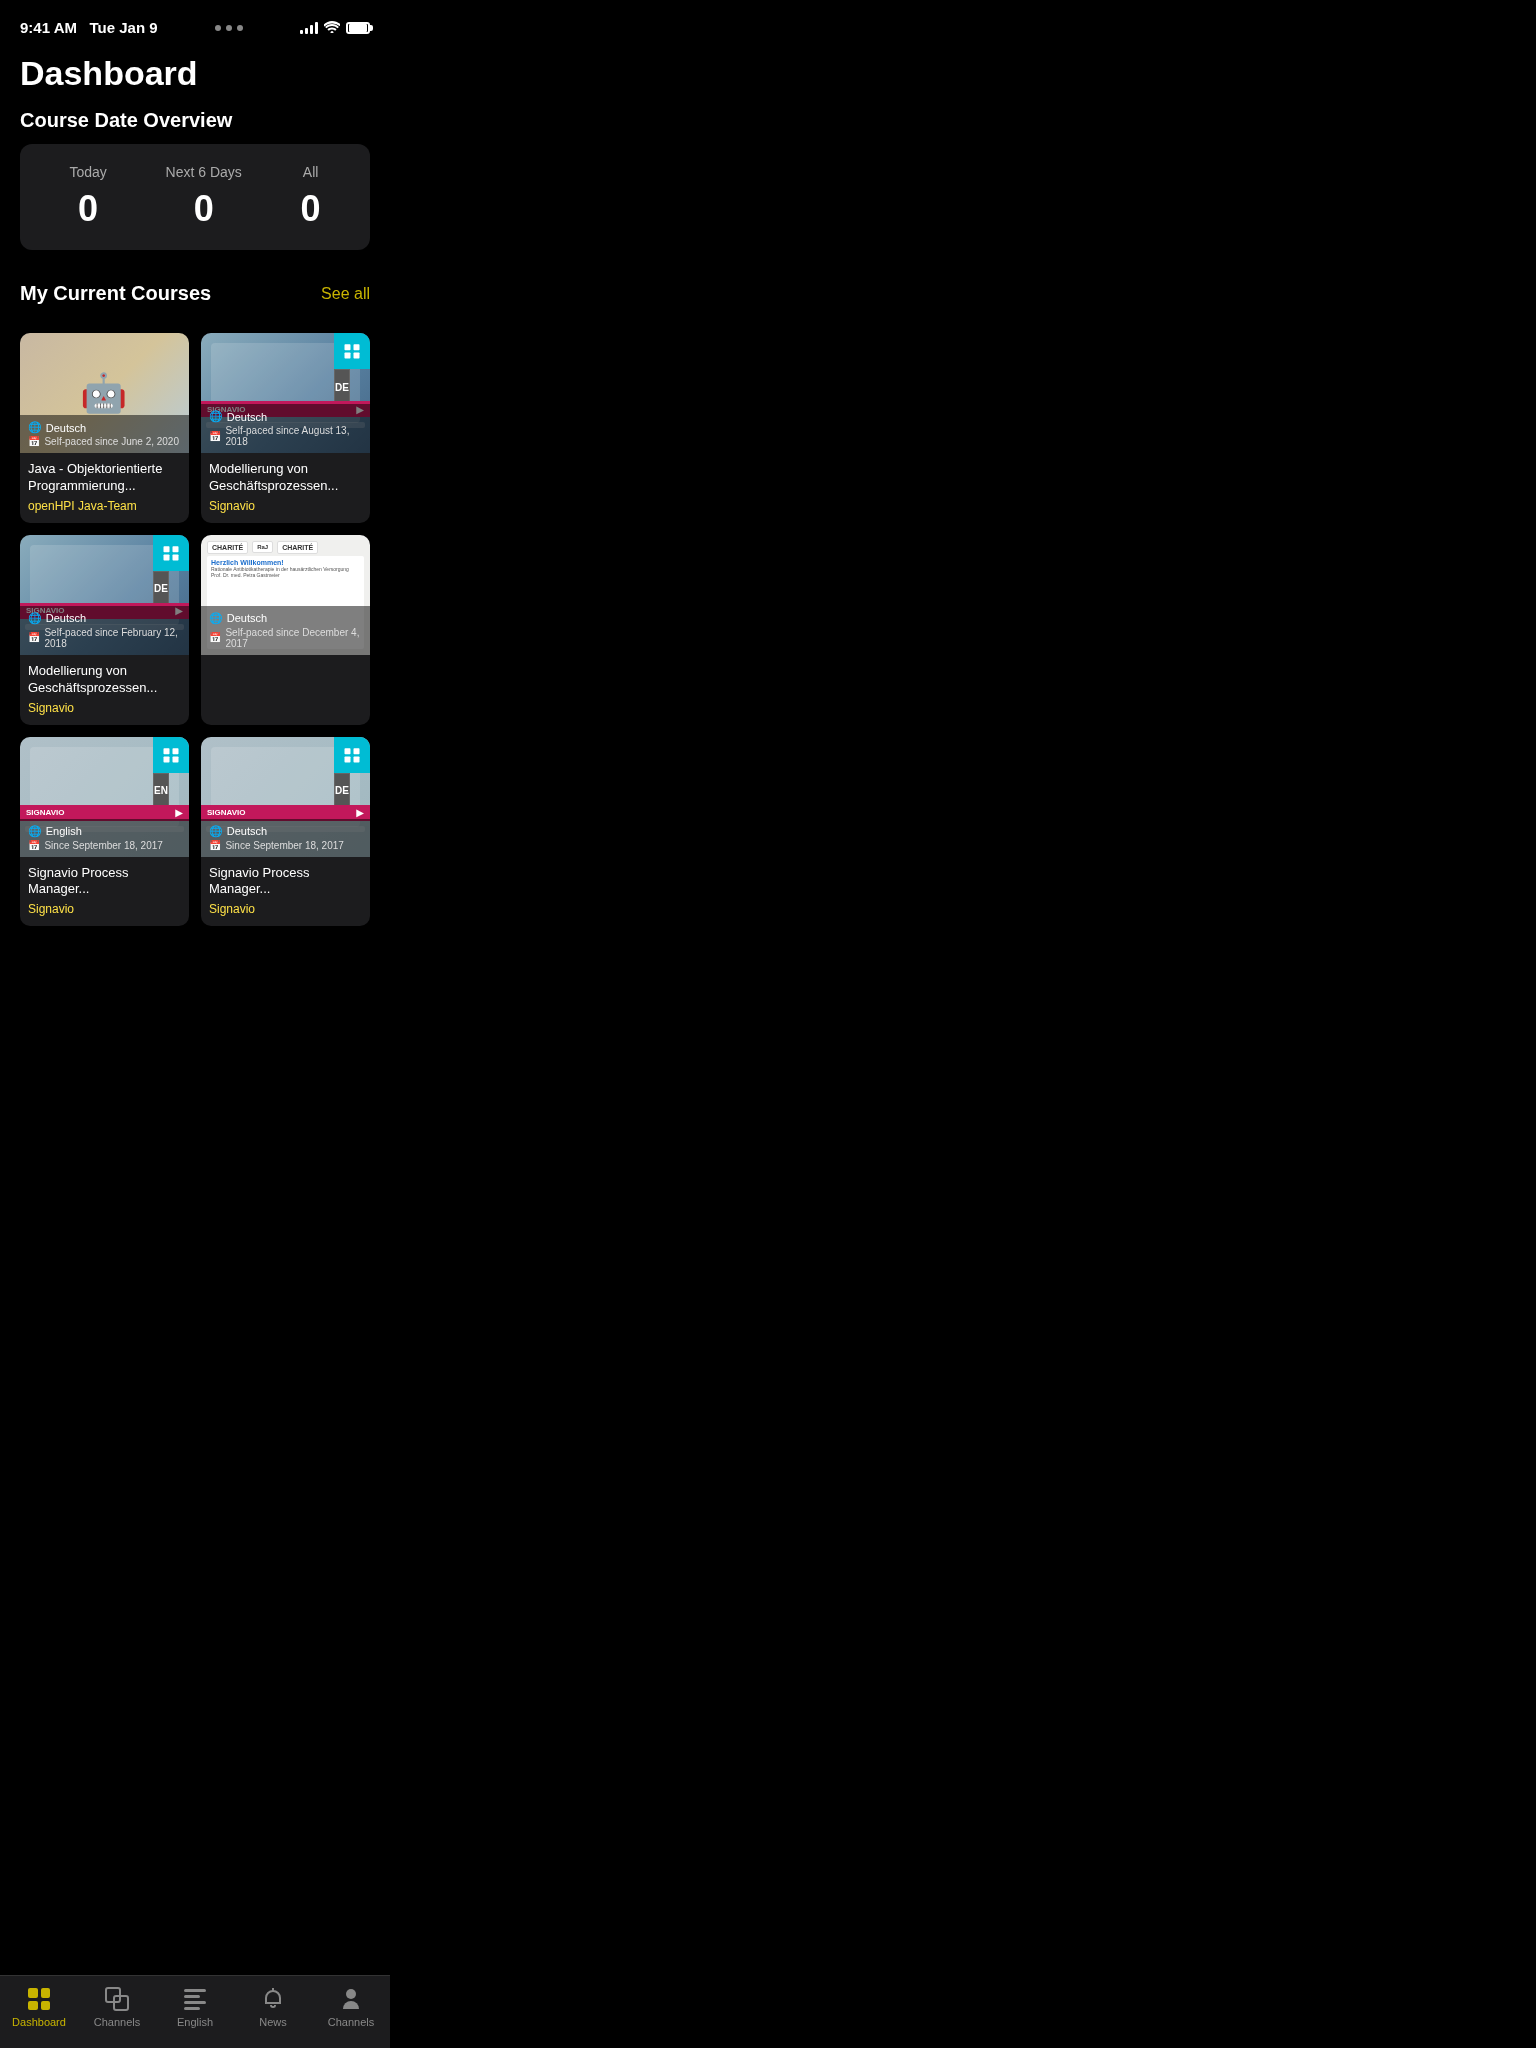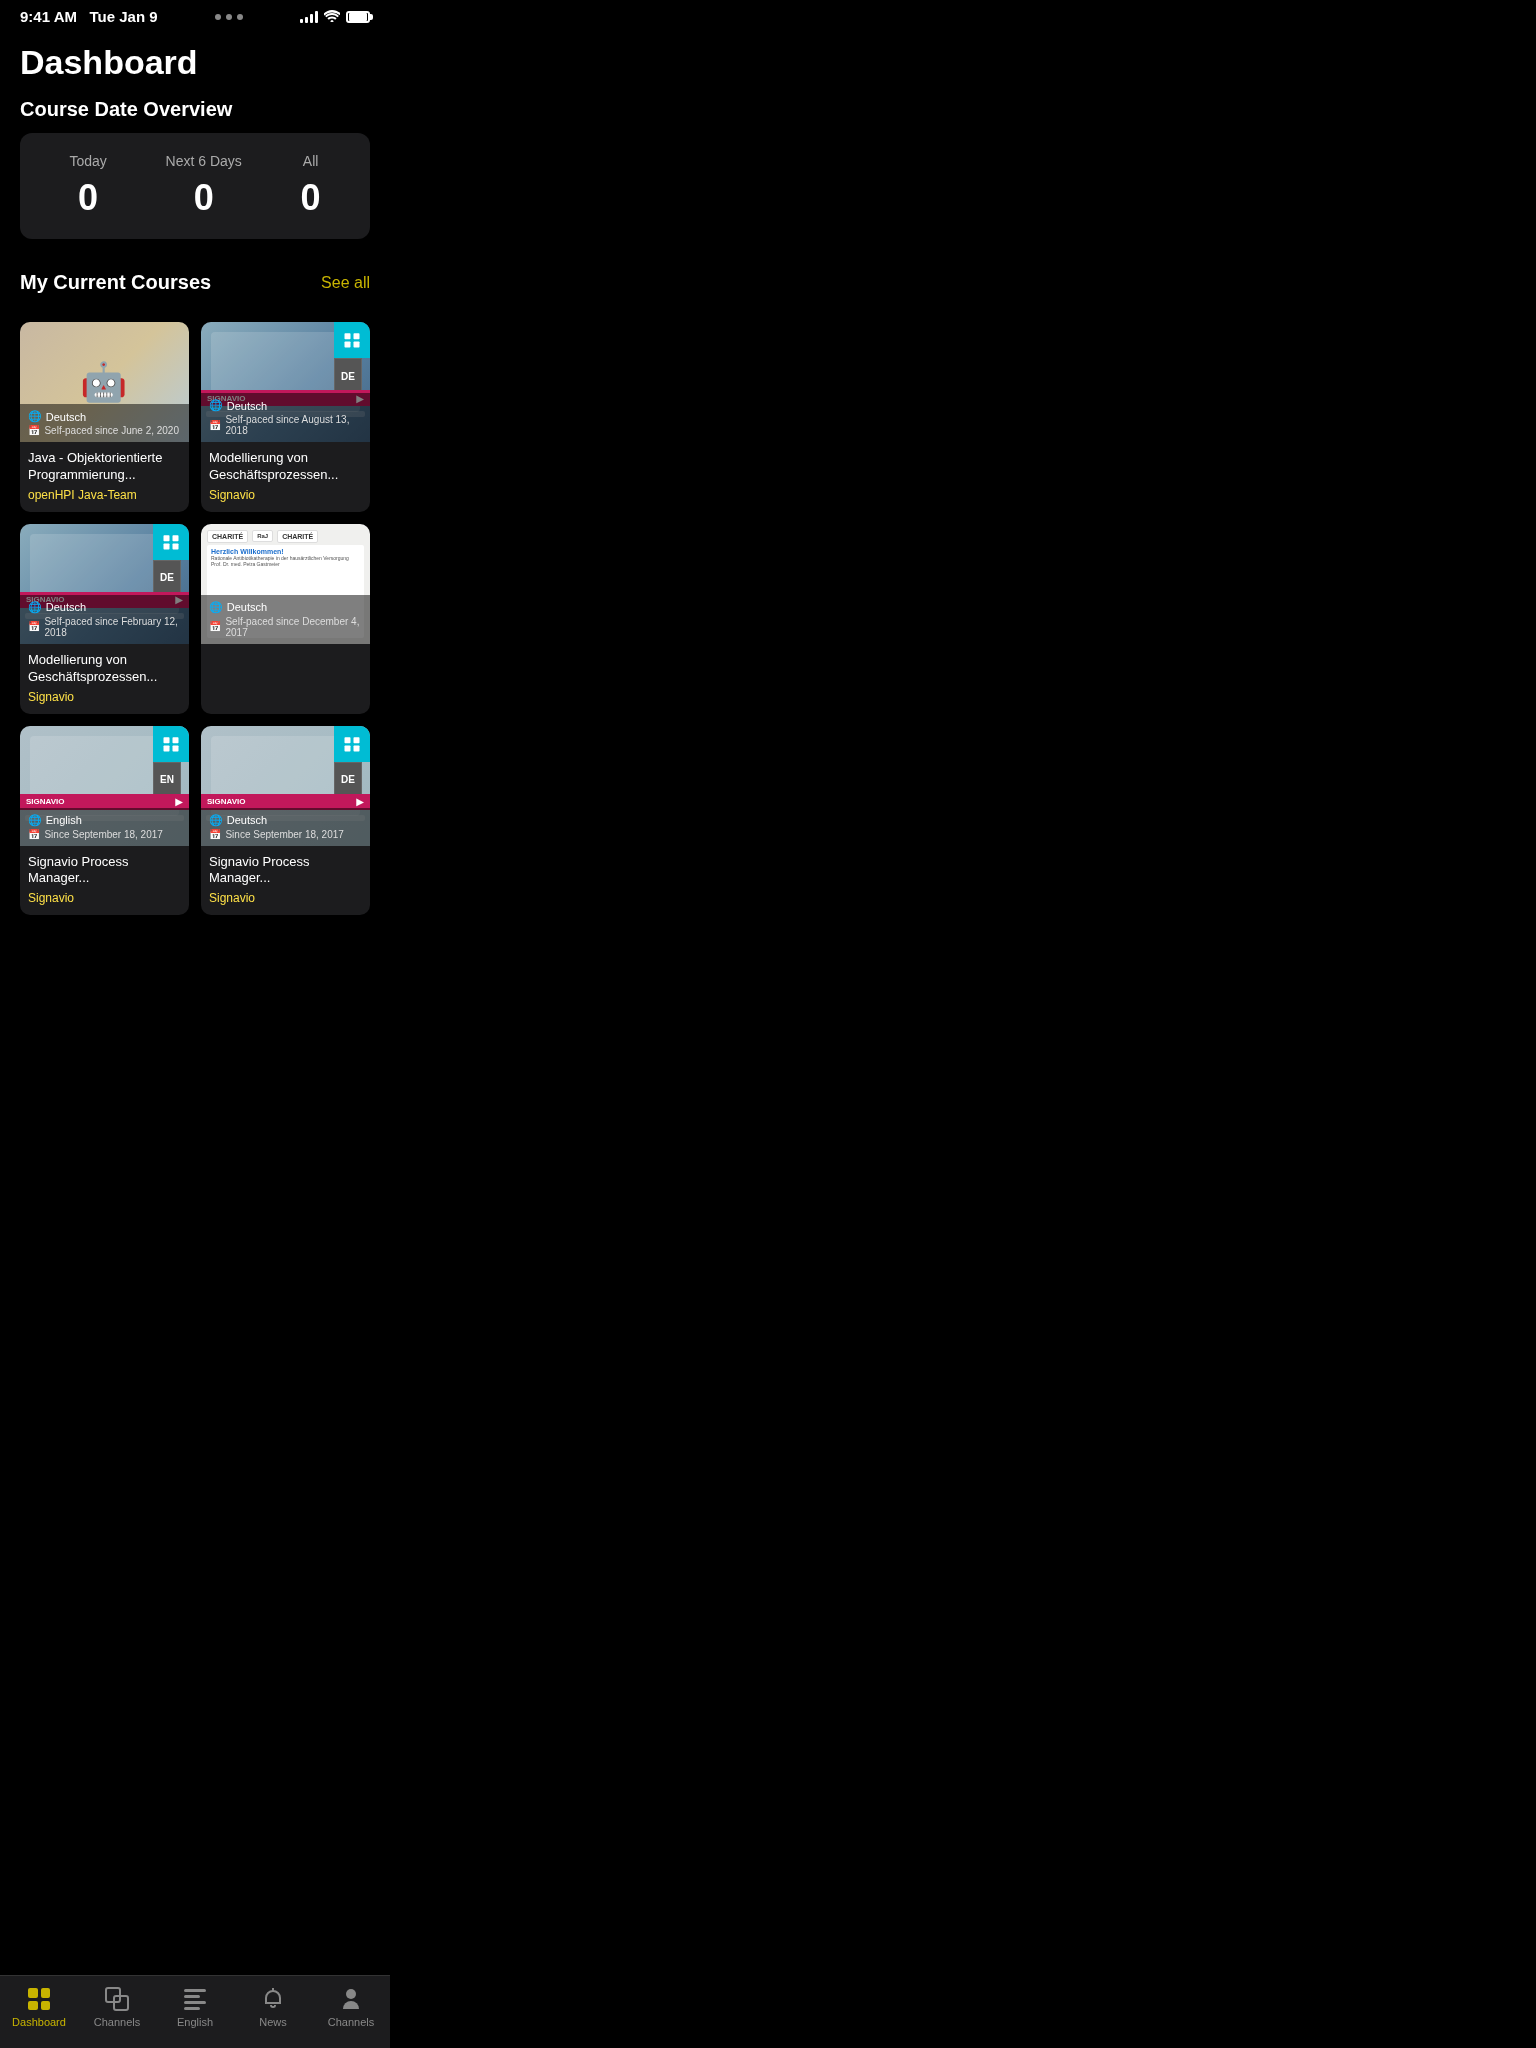--- a/index.html
+++ b/index.html
@@ -13,21 +13,21 @@
       min-height: 844px;
       position: relative;
       overflow-x: hidden;
     }
 
     
     .status-bar {
       display: flex;
       justify-content: space-between;
       align-items: center;
-      padding: 8px 20px 8px;
+      padding: 19px 20px 8px;
       font-size: 15px;
       font-weight: 600;
     }
     .status-icons {
       display: flex;
       align-items: center;
       gap: 6px;
     }
     .signal-bars {
       display: flex;
@@ -199,21 +199,21 @@
     .badge-teal {
       background: #00bcd4;
       width: 36px;
       height: 36px;
       display: flex;
       align-items: center;
       justify-content: center;
     }
     .badge-gray {
       background: #555;
-      width: 28px;
+      width: 16px;
       height: 36px;
       display: flex;
       align-items: center;
       justify-content: center;
       font-size: 10px;
       font-weight: 700;
       color: #fff;
       border: 1px solid #666;
     }
 

